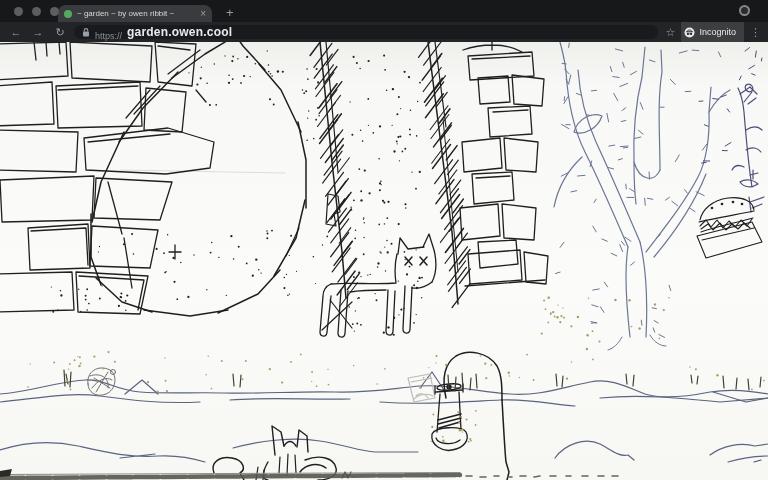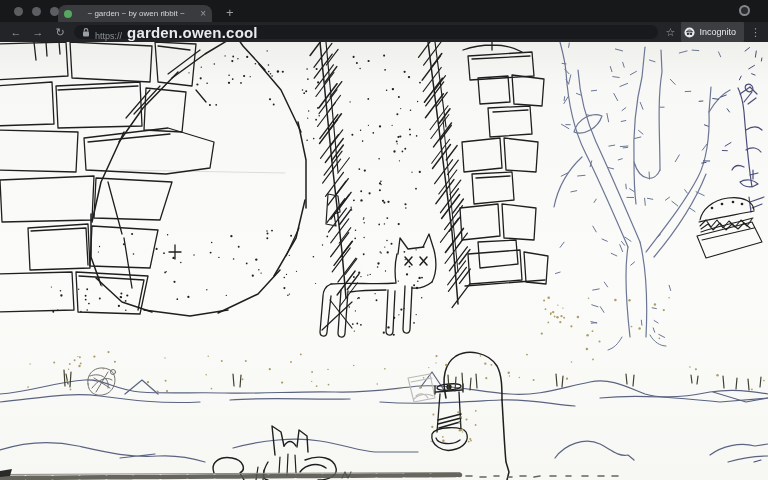--- a/index.html
+++ b/index.html
@@ -3,35 +3,35 @@
 <meta charset="utf-8">
 <style>
   html,body{margin:0;padding:0;width:768px;height:480px;overflow:hidden;
     font-family:"Liberation Sans",sans-serif;background:#000;}
   .window{width:768px;height:480px;display:flex;flex-direction:column;}
   
   .tabstrip{height:22px;background:#17181a;position:relative;display:flex;align-items:flex-end;flex:0 0 22px;}
   .lights{position:absolute;left:14px;top:7px;display:flex;gap:9px;}
   .light{width:9px;height:9px;border-radius:50%;background:#5c5e62;}
   .tab{margin-left:58px;height:17px;width:142px;background:#3a3b3e;border-radius:8px 8px 0 0;
-    display:flex;align-items:center;padding:0 6px;gap:5px;text-align:center;}
+    display:flex;align-items:center;padding:0 6px;gap:5px;}
   .favicon{width:8px;height:8px;border-radius:50%;background:#55a85e;flex:0 0 8px;}
   .tab-title{font-size:8px;color:#d5d7da;white-space:nowrap;overflow:hidden;flex:1 1 auto;letter-spacing:0;}
   .tab-close{font-size:10px;color:#9a9ca0;line-height:10px;flex:0 0 auto;}
   .newtab{color:#9a9ca0;font-size:13px;line-height:13px;margin:0 0 3px 14px;}
   .profile-circle{position:absolute;right:18px;top:5px;width:11px;height:11px;border-radius:50%;
     border:2px solid #85878b;background:#2a2b2e;box-sizing:border-box;}
   .toolbar{height:20px;background:#232427;display:flex;align-items:center;padding:0 8px;gap:6px;flex:0 0 20px;
     box-shadow:0 1px 0 rgba(0,0,0,.6);}
   .navbtn{color:#9aa0a6;font-size:11px;width:16px;text-align:center;line-height:14px;}
   .omnibox{flex:1 1 auto;height:14px;background:#191a1d;border-radius:8px;display:flex;align-items:center;
     padding:0 8px;gap:5px;min-width:0;}
   .lock{flex:0 0 auto;display:flex;}
   .scheme{font-size:9px;color:#8b9095;margin-top:8px;}
-  .host{font-size:15px;color:#e8eaed;font-weight:bold;letter-spacing:.2px;text-align:right;}
+  .host{font-size:12px;color:#e8eaed;font-weight:bold;letter-spacing:.2px;text-align:right;}
   .star{color:#9aa0a6;font-size:11px;margin-left:2px;}
   .incog-pill{height:32px;background:#3c3e42;border-radius:8px;display:flex;align-items:center;gap:4px;
     padding:0 8px 0 3px;flex:0 0 auto;}
   .incog-label{font-size:9px;color:#e8eaed;}
   .menu-dots{color:#9aa0a6;font-size:11px;width:10px;text-align:center;}
   
   .content{flex:1 1 auto;position:relative;background:linear-gradient(180deg,#efefec 0%,#f8f8f6 10%,#fbfbf9 55%,#f7f7f4 100%);}
   .content svg{position:absolute;left:0;top:0;}
 </style>
 </head>

